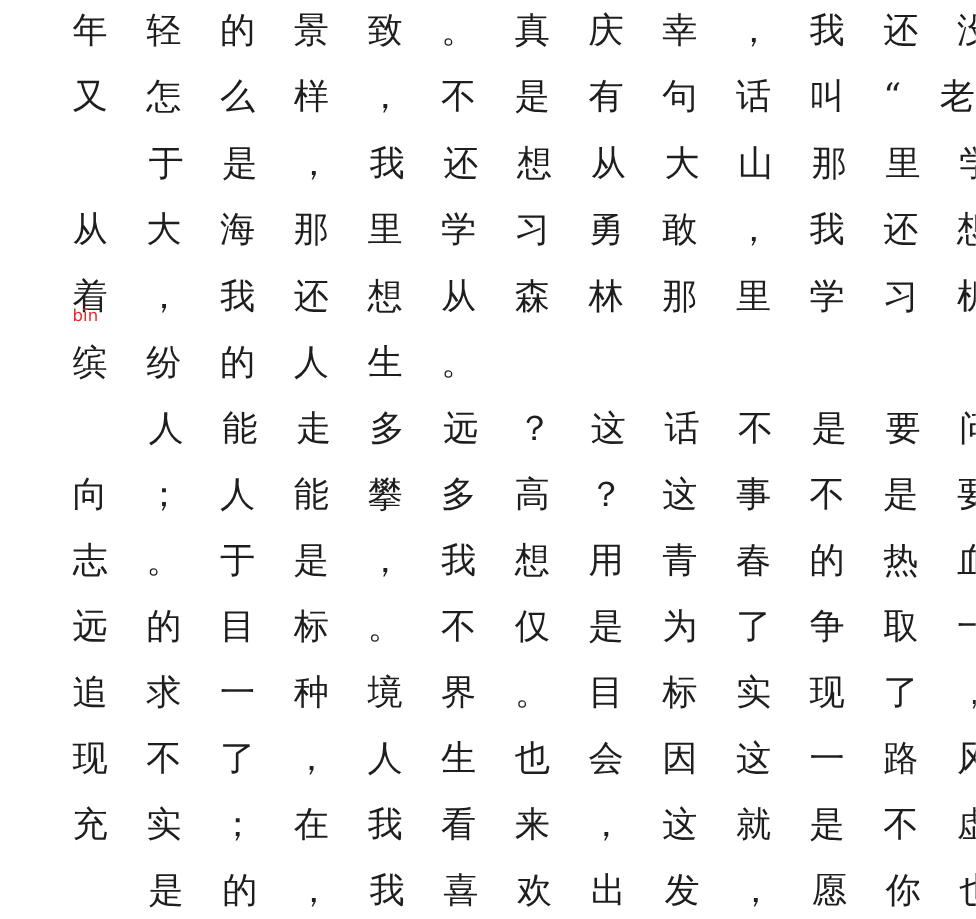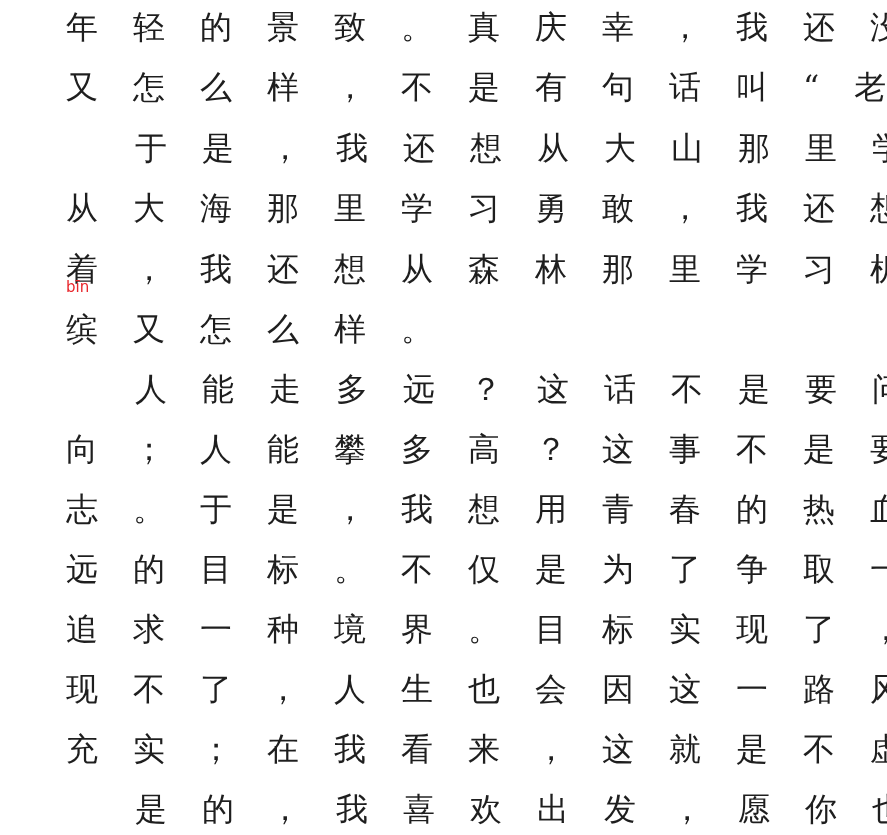--- a/index.html
+++ b/index.html
@@ -55,21 +55,21 @@
 <body>
 
 <div class="page">
   <div class="line" style="top:3px">年轻的景致。真庆幸，我还没有老。即便真老了</div>
   <div class="line" style="top:63px">又怎么样，不是有句话叫“老当益壮”吗?</div>
   <div class="line indent" style="top:124px">于是，我还想从大山那里学习深刻，我还想</div>
   <div class="line" style="top:184px">从大海那里学习勇敢，我还想从大漠那里学习沉</div>
   <div class="line" style="top:245px">着，我还想从森林那里学习机敏。我想学着品味</div>
   <div class="line" style="top:305px">
       <span class="ruby-wrap"><span class="pinyin">bīn</span><span>缤</span></span>
-      <span>又怎么样。</span>
+      <span>纷的人生。</span>
   </div>
   <div class="line indent" style="top:365px">人能走多远？这话不是要问两脚而是要问志</div>
   <div class="line" style="top:425px">向；人能攀多高？这事不是要问双手而是要问意</div>
   <div class="line" style="top:485px">志。于是，我想用青春的热血给自己树起一个高</div>
   <div class="line" style="top:545px">远的目标。不仅是为了争取一种光荣，更是为了</div>
   <div class="line" style="top:605px">追求一种境界。目标实现了，便是光荣；目标实</div>
   <div class="line" style="top:665px">现不了，人生也会因这一路风雨跋涉变得丰富而</div>
   <div class="line" style="top:725px">充实；在我看来，这就是不虚此生。</div>
   <div class="line indent" style="top:785px">是的，我喜欢出发，愿你也喜欢。</div>
 </div>

